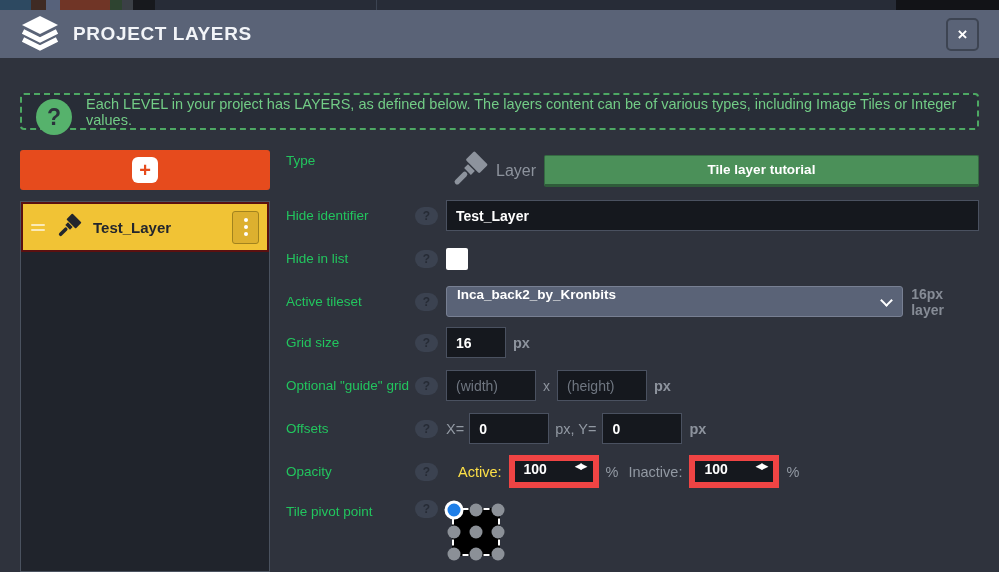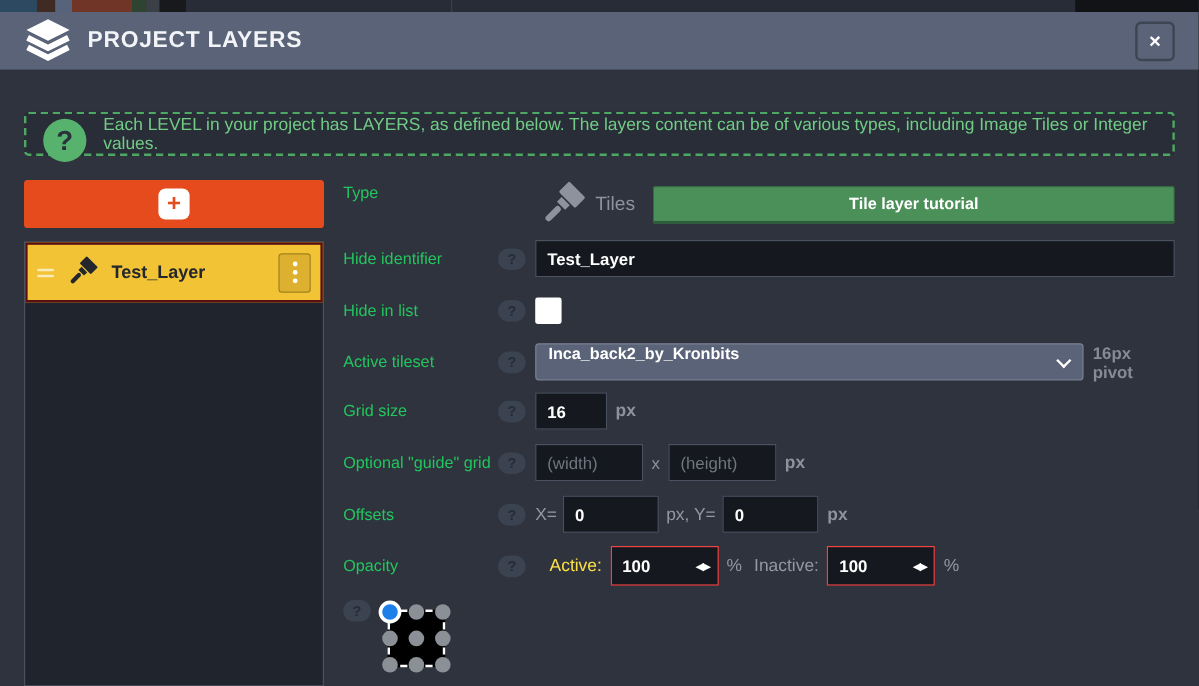--- a/index.html
+++ b/index.html
@@ -87,22 +87,22 @@
   .w60 { width:60px; } .w80 { width:80px; } .w90 { width:90px; }
   .unit { margin-left:7px; color:#8d939d; font-size:14.5px; font-weight:600; }
   .sep { margin:0 7px; color:#8d939d; font-size:14px; }
 
   .row-guide { height:31px; margin-bottom:12px; }
   .row-off { height:31px; margin-bottom:11px; }
   .pre { color:#9299a3; font-size:14.5px; margin-right:5px; }
   .mid { color:#9299a3; font-size:14.5px; margin:0 6px; }
 
   .row-op { height:33px; margin-bottom:12px; }
-  .stepbox { width:90px; height:33px; background:#15181e; border:1px solid #ef4444; display:flex;
-             align-items:center; cursor:text; }
+  .stepbox { width:90px; height:33px; background:#15181e; border:6px solid #ef4444; display:flex;
+             cursor:text; }
   .stepbox .val { color:#fff; font-size:14px; font-weight:600; padding-left:9px; }
   .stepbox .arrows { margin-left:auto; padding-right:6px; color:#fff; font-size:9px; letter-spacing:-1px; cursor:pointer; }
   .oplab { color:#fde047; font-size:14.5px; margin-right:7px;margin-left:12px; }
   .oplab2 { color:#9299a3; font-size:14.5px; margin:0 7px 0 10px; }
   .pct { color:#9299a3; font-size:14.5px; margin-left:7px; }
 
   .row-pivot { align-items:flex-start; }
   .row-pivot .lab { padding-top:4px; }
   .pivot { position:relative; width:48px; height:48px; margin:8px 0 0 6px; background:#000;
            border:2px dashed #fff; }
@@ -193,21 +193,21 @@
       <div class="form">
 
         <div class="row row-type">
           <div class="lab">Type</div>
           <div class="helpcell"></div>
           <div class="field">
             <div class="tiles-group">
               <svg class="brush" viewBox="0 0 32 32" fill="currentColor">
                   <use href="#brush-shape"></use>
                 </svg>
-              <span class="tlabel">Tiles</span>
+              <span class="tlabel">Layer</span>
             </div>
             <button class="tutorial-btn">Tile layer tutorial</button>
           </div>
         </div>
 
         <div class="row row-std">
           <div class="lab">Hide identifier</div>
           <div class="helpcell">
               <span class="help">?</span>
             </div>
@@ -229,21 +229,21 @@
         <div class="row row-tileset">
           <div class="lab">Active tileset</div>
           <div class="helpcell">
               <span class="help">?</span>
             </div>
           <div class="field">
             <div class="select">
               <span>Inca_back2_by_Kronbits</span>
               <span class="chev"></span>
             </div>
-            <span class="suffix">16px pivot</span>
+            <span class="suffix">16px layer</span>
           </div>
         </div>
 
         <div class="row row-grid">
           <div class="lab">Grid size</div>
           <div class="helpcell">
               <span class="help">?</span>
             </div>
           <div class="field">
             <input class="txt w60" type="text" value="16" style="">
@@ -293,20 +293,21 @@
             <span class="oplab2">Inactive:</span>
             <div class="stepbox">
               <span class="val">100</span>
               <span class="arrows">◀▶</span>
             </div>
             <span class="pct">%</span>
           </div>
         </div>
 
         <div class="row row-pivot">
+          <div class="lab">Tile pivot point</div>
           <div class="helpcell">
               <span class="help">?</span>
             </div>
           <div class="field">
             <div class="pivot">
               <span class="pdot p00 sel"></span>
               <span class="pdot p10"></span>
               <span class="pdot p20"></span>
               <span class="pdot p01"></span>
               <span class="pdot p11"></span>

